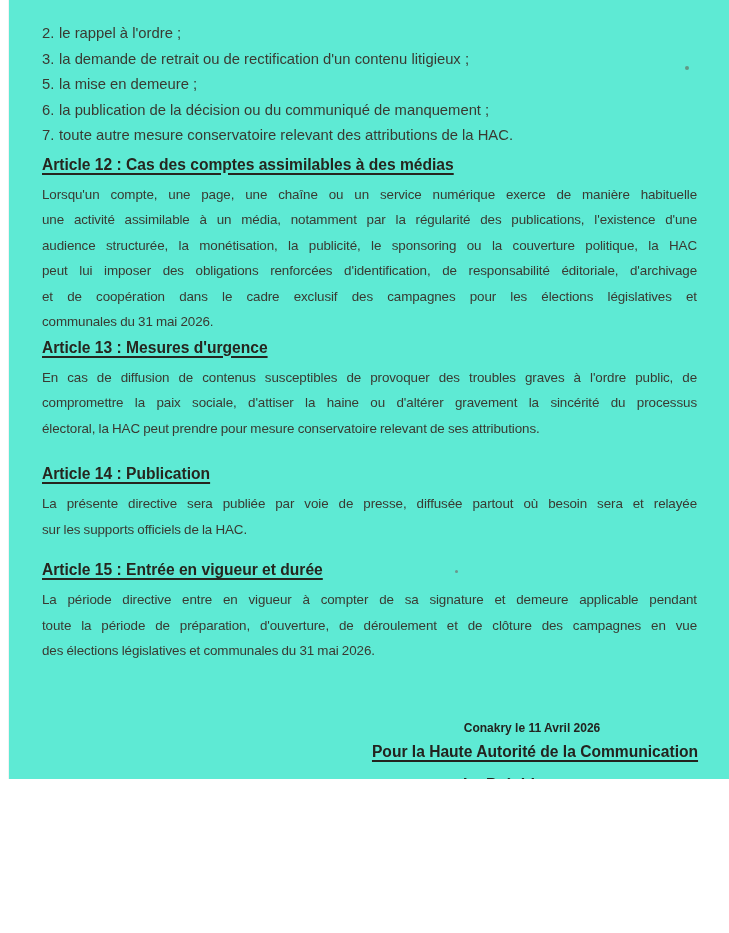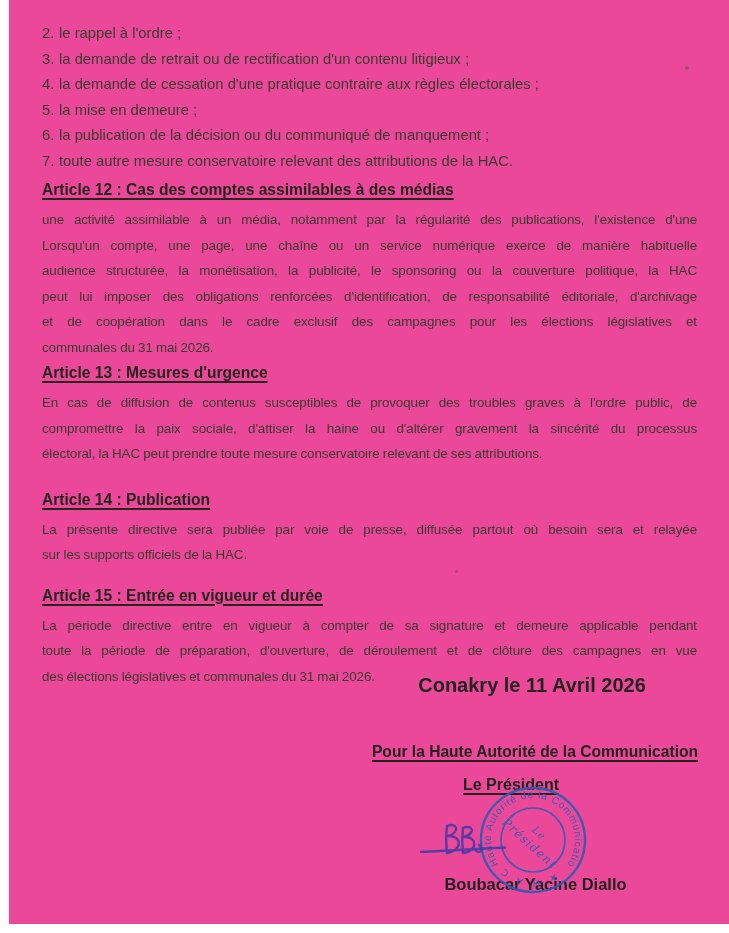--- a/index.html
+++ b/index.html
@@ -1,19 +1,19 @@
 <!DOCTYPE html>
 <html><head>
 <meta charset="utf-8">
 <style>
   html,body { margin:0; padding:0; }
   .page {
     position: relative;
-    width: 729px; height: 924px;
-    background: #ec4899;
+    width: 729px; height: 779px;
+    background: #5eead4;
     overflow: hidden;
     font-family: "Liberation Sans", sans-serif;
     color: #32322c;
   }
   .edge {
     position: absolute; left: 0; top: 0; width: 8px; height: 933px;
     background: #ffffff;
     border-right: 1px solid rgba(0,0,0,0.05);
   }
   .content {
@@ -40,21 +40,21 @@
     font-size: 13.4px;
     letter-spacing: -0.1px;
     word-spacing: -0.4px;
     color: #3a3a32;
     text-align: justify;
     text-align-last: justify;
   }
   .jline.jlast { text-align-last: left; }
   
   .sigline { position: absolute; font-weight: bold; color: #23231f; }
-  .date-line   { top: 674px; left: 372px; width: 320px; text-align: center; font-size: 20px; }
+  .date-line   { top: 721px; left: 372px; width: 320px; text-align: center; font-size: 12px; }
   .auth-line   { top: 743px; left: 360px; width: 350px; text-align: center; font-size: 15.6px;
                  text-decoration: underline; text-decoration-thickness: 1.6px; text-underline-offset: 3px; }
   .title-line  { top: 776px; left: 381px; width: 260px; text-align: center; font-size: 16px;
                  text-decoration: underline; text-decoration-thickness: 1.6px; text-underline-offset: 3px; }
   .signer-name { top: 875px; left: 393px; width: 285px; text-align: center; font-size: 16.5px; z-index: 2; }
   .stamp { position: absolute; left: 463px; top: 782px; width: 140px; height: 120px; z-index: 3; opacity: .92; }
   .stamp .sc  { fill: none; stroke: #2f5cb0; stroke-width: 2.4; }
   .stamp .sc2 { fill: none; stroke: #2f5cb0; stroke-width: 1.7; }
   .stamp .ringtext { fill: #2f5cb0; font-size: 10.2px; letter-spacing: 0.8px; font-family: "Liberation Sans", sans-serif; }
   .stamp .bottext  { fill: #2f5cb0; font-size: 9.5px; letter-spacing: 3px; font-family: "DejaVu Sans", sans-serif; }
@@ -70,44 +70,43 @@
 <body>
 
 <div class="page">
   <div class="edge"></div>
 
   <div class="content">
 
     <div>
       <div class="li"><span class="num">2.</span><span>le rappel à l'ordre ;</span></div>
       <div class="li"><span class="num">3.</span><span>la demande de retrait ou de rectification d'un contenu litigieux ;</span></div>
-      <div class="li"><span class="num">4.</span><span>la demande de cessation d'une pratique contraire aux règles électorales ;</span></div>
       <div class="li"><span class="num">5.</span><span>la mise en demeure ;</span></div>
       <div class="li"><span class="num">6.</span><span>la publication de la décision ou du communiqué de manquement ;</span></div>
       <div class="li"><span class="num">7.</span><span>toute autre mesure conservatoire relevant des attributions de la HAC.</span></div>
     </div>
 
     <section id="a12">
       <div class="h">Article 12 :  Cas des comptes assimilables à des médias</div>
       <div class="para">
+        <div class="jline">Lorsqu'un compte, une page, une chaîne ou un service numérique exerce de manière habituelle</div>
         <div class="jline">une activité assimilable à un média, notamment par la régularité des publications, l'existence d'une</div>
-        <div class="jline">Lorsqu'un compte, une page, une chaîne ou un service numérique exerce de manière habituelle</div>
         <div class="jline">audience structurée, la monétisation, la publicité, le sponsoring ou la couverture politique, la HAC</div>
         <div class="jline">peut lui imposer des obligations renforcées d'identification, de responsabilité éditoriale, d'archivage</div>
         <div class="jline">et de coopération dans le cadre exclusif  des campagnes pour les élections législatives et</div>
         <div class="jline jlast">communales du 31 mai 2026.</div>
       </div>
     </section>
 
     <section id="a13">
       <div class="h">Article 13 : Mesures d'urgence</div>
       <div class="para">
         <div class="jline">En cas de diffusion de contenus susceptibles de provoquer des troubles graves à l'ordre public, de</div>
         <div class="jline">compromettre la paix sociale, d'attiser la haine ou d'altérer gravement la sincérité du processus</div>
-        <div class="jline jlast">électoral, la HAC peut prendre toute mesure conservatoire relevant de ses attributions.</div>
+        <div class="jline jlast">électoral, la HAC peut prendre pour mesure conservatoire relevant de ses attributions.</div>
       </div>
     </section>
 
     <section id="a14">
       <div class="h">Article 14 : Publication</div>
       <div class="para">
         <div class="jline">La présente directive sera publiée par voie de presse, diffusée partout où besoin sera et relayée</div>
         <div class="jline jlast">sur les supports officiels de la HAC.</div>
       </div>
     </section>

